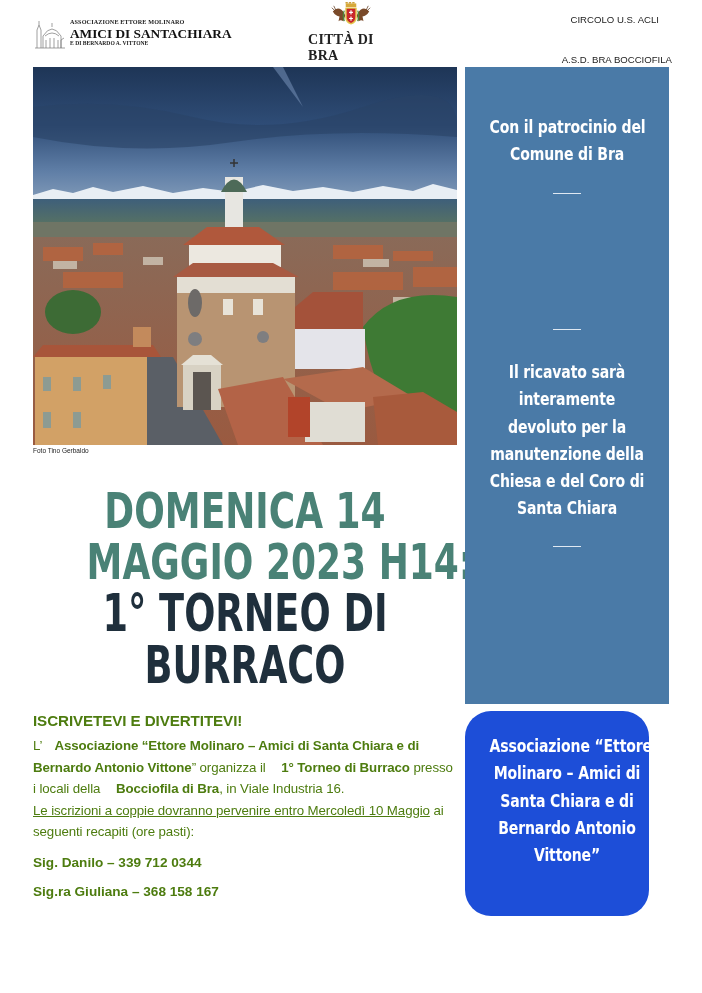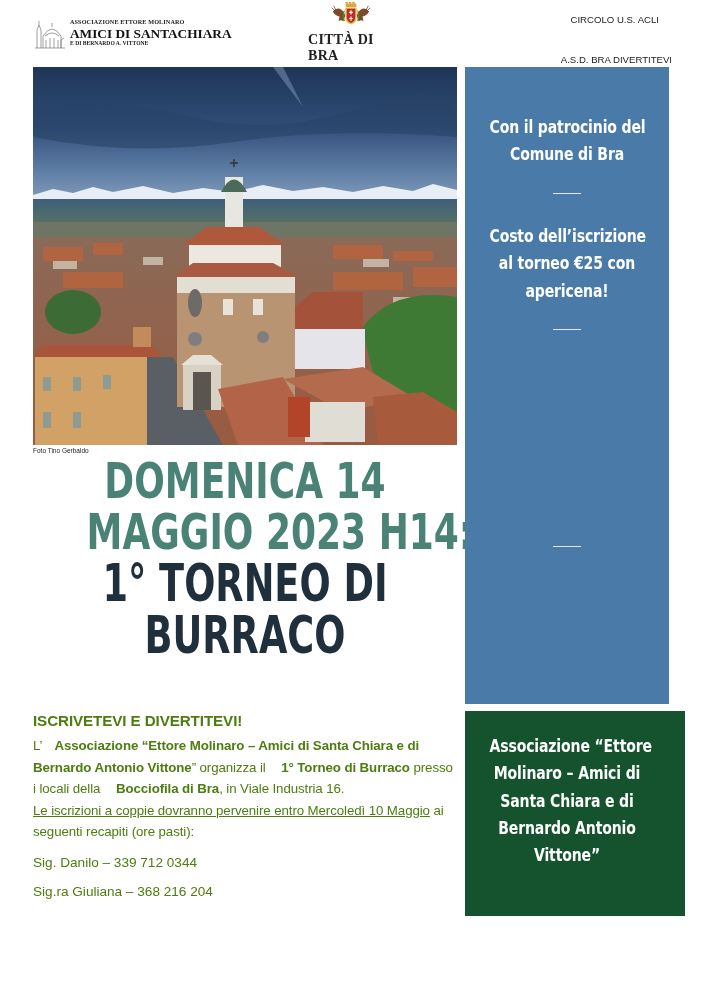--- a/index.html
+++ b/index.html
@@ -21,38 +21,38 @@
     .hdr-right { position: absolute; right: 30px; top: 14px; width: 150px; text-align: right; font-size: 9.6px; color: #222; }
     .hdr-right div { height: 14px; }
     .hdr-right .line1 { margin-right: 13px; margin-bottom: 26px; }
 
     
     .photo { position: absolute; left: 33px; top: 67px; width: 424px; height: 378px; overflow: hidden; }
     .photo svg { display: block; }
     .photo-credit { position: absolute; left: 33px; top: 447px; font-size: 6.5px; color: #222; }
 
     
-    .headline { position: absolute; left: 25px; top: 456px; width: 440px; text-align: center;
+    .headline { position: absolute; left: 25px; top: 486px; width: 440px; text-align: center;
       font-family: "DejaVu Sans", sans-serif; font-weight: bold; transform-origin: center top; }
     .hl-line { display: block; white-space: nowrap; line-height: 1; transform: scaleX(0.72); transform-origin: center; }
     .hl-teal { color: #4a8276; font-size: 50px; height: 51px; }
     .hl-dark { color: #1f2f3c; font-size: 51px; height: 52px; }
 
     
     .body-block { position: absolute; left: 33px; top: 712px; width: 420px; font-size: 13.3px; color: #4d7c0f; }
     .signup-title { font-weight: bold; font-size: 15.2px; margin-bottom: 6px; letter-spacing: -0.1px; }
     .para { line-height: 21.5px; letter-spacing: -0.1px; }
     .para b { font-weight: bold; margin-left: 12px; }
     .para u { text-decoration: underline; }
-    .contact { font-weight: normal; font-size: 13.6px; margin-top: 9px; line-height: 21px; }
+    .contact { font-weight: bold; font-size: 13.6px; margin-top: 9px; line-height: 21px; }
     .contact + .contact { margin-top: 8px; }
 
     
     .panel-blue { position: absolute; left: 465px; top: 67px; width: 204px; height: 637px; background: #4a7aa7; }
-    .panel-green { position: absolute; left: 465px; top: 711px; width: 220px; height: 205px; background: #14532d; }
+    .panel-green { position: absolute; left: 465px; top: 711px; width: 184px; height: 205px; background: #1d4ed8; border-radius: 26px; }
     .panel-text { color: #ffffff; font-family: "DejaVu Sans", sans-serif; font-weight: bold; text-align: center; }
     .p-item { position: absolute; left: 0; width: 204px; }
     .p-item span { display: block; white-space: nowrap; font-size: 18.5px; line-height: 27.3px; transform: scaleX(0.76); transform-origin: center; letter-spacing: -0.2px; }
     .divider { position: absolute; left: 88px; width: 28px; height: 1px; background: #dfe8f2; }
   </style>
 </head>
 <body>
 
 <div class="hdr-left">
   <svg class="church-sketch" viewBox="0 0 34 34">
@@ -88,21 +88,21 @@
 
     <path d="M30 12 H54 V32 Q54 44 42 47 Q30 44 30 32 Z" fill="#e2c54a"></path>
     <path d="M33 14 H51 V31 Q51 41 42 44 Q33 41 33 31 Z" fill="#c8262c"></path>
     <path d="M42 17 V26 M38 21.5 H46 M42 30 V39 M38 34.5 H46" stroke="#ffffff" stroke-width="2.4"></path>
   </svg>
   <span class="city-label">CITTÀ DI BRA</span>
 </div>
 
 <div class="hdr-right">
   <div class="line1">CIRCOLO U.S. ACLI</div>
-  <div class="line2">A.S.D. BRA DIVERTITEVI</div>
+  <div class="line2">A.S.D. BRA BOCCIOFILA</div>
 </div>
 
 <div class="photo">
   <svg width="424" height="378" viewBox="0 0 424 378">
     <defs>
       <linearGradient id="sky" x1="0" y1="0" x2="0" y2="1">
         <stop offset="0" stop-color="#1e3556"></stop>
         <stop offset="0.45" stop-color="#2f4d77"></stop>
         <stop offset="0.8" stop-color="#5f7ea6"></stop>
         <stop offset="1" stop-color="#7d97b6"></stop>
@@ -191,35 +191,38 @@
   <span class="hl-line hl-teal">DOMENICA 14</span>
   <span class="hl-line hl-teal">MAGGIO 2023 H14:30</span>
   <span class="hl-line hl-dark">1° TORNEO DI</span>
   <span class="hl-line hl-dark">BURRACO</span>
 </div>
 
 <div class="body-block">
   <div class="signup-title">ISCRIVETEVI E DIVERTITEVI!</div>
   <div class="para"><span>L’</span><b>Associazione “Ettore Molinaro – Amici di Santa Chiara e di Bernardo Antonio Vittone</b><span>” organizza il </span><b>1° Torneo di Burraco</b><span> presso i locali della </span><b>Bocciofila di Bra</b><span>, in Viale Industria 16.</span><br><u>Le iscrizioni a coppie dovranno pervenire entro Mercoledì 10 Maggio</u><span> ai seguenti recapiti (ore pasti):</span></div>
   <div class="contact">Sig. Danilo – 339 712 0344</div>
-  <div class="contact">Sig.ra Giuliana – 368 216 204</div>
+  <div class="contact">Sig.ra Giuliana – 368 158 167</div>
 </div>
 
 <div class="panel-blue panel-text">
   <div class="p-item" style="top:46px">
     <span>Con il patrocinio del</span>
     <span>Comune di Bra</span>
   </div>
   <div class="divider" style="top:126px"></div>
-  <div class="p-item" style="top:155px">
-    <span>Costo dell’iscrizione</span>
-    <span>al torneo €25 con</span>
-    <span>apericena!</span>
-  </div>
   <div class="divider" style="top:262px"></div>
+  <div class="p-item" style="top:291px">
+    <span>Il ricavato sarà</span>
+    <span>interamente</span>
+    <span>devoluto per la</span>
+    <span>manutenzione della</span>
+    <span>Chiesa e del Coro di</span>
+    <span>Santa Chiara</span>
+  </div>
   <div class="divider" style="top:479px"></div>
 </div>
 
 <div class="panel-green panel-text">
   <div class="p-item" style="top:21px">
     <span>Associazione “Ettore</span>
     <span>Molinaro – Amici di</span>
     <span>Santa Chiara e di</span>
     <span>Bernardo Antonio</span>
     <span>Vittone”</span>

